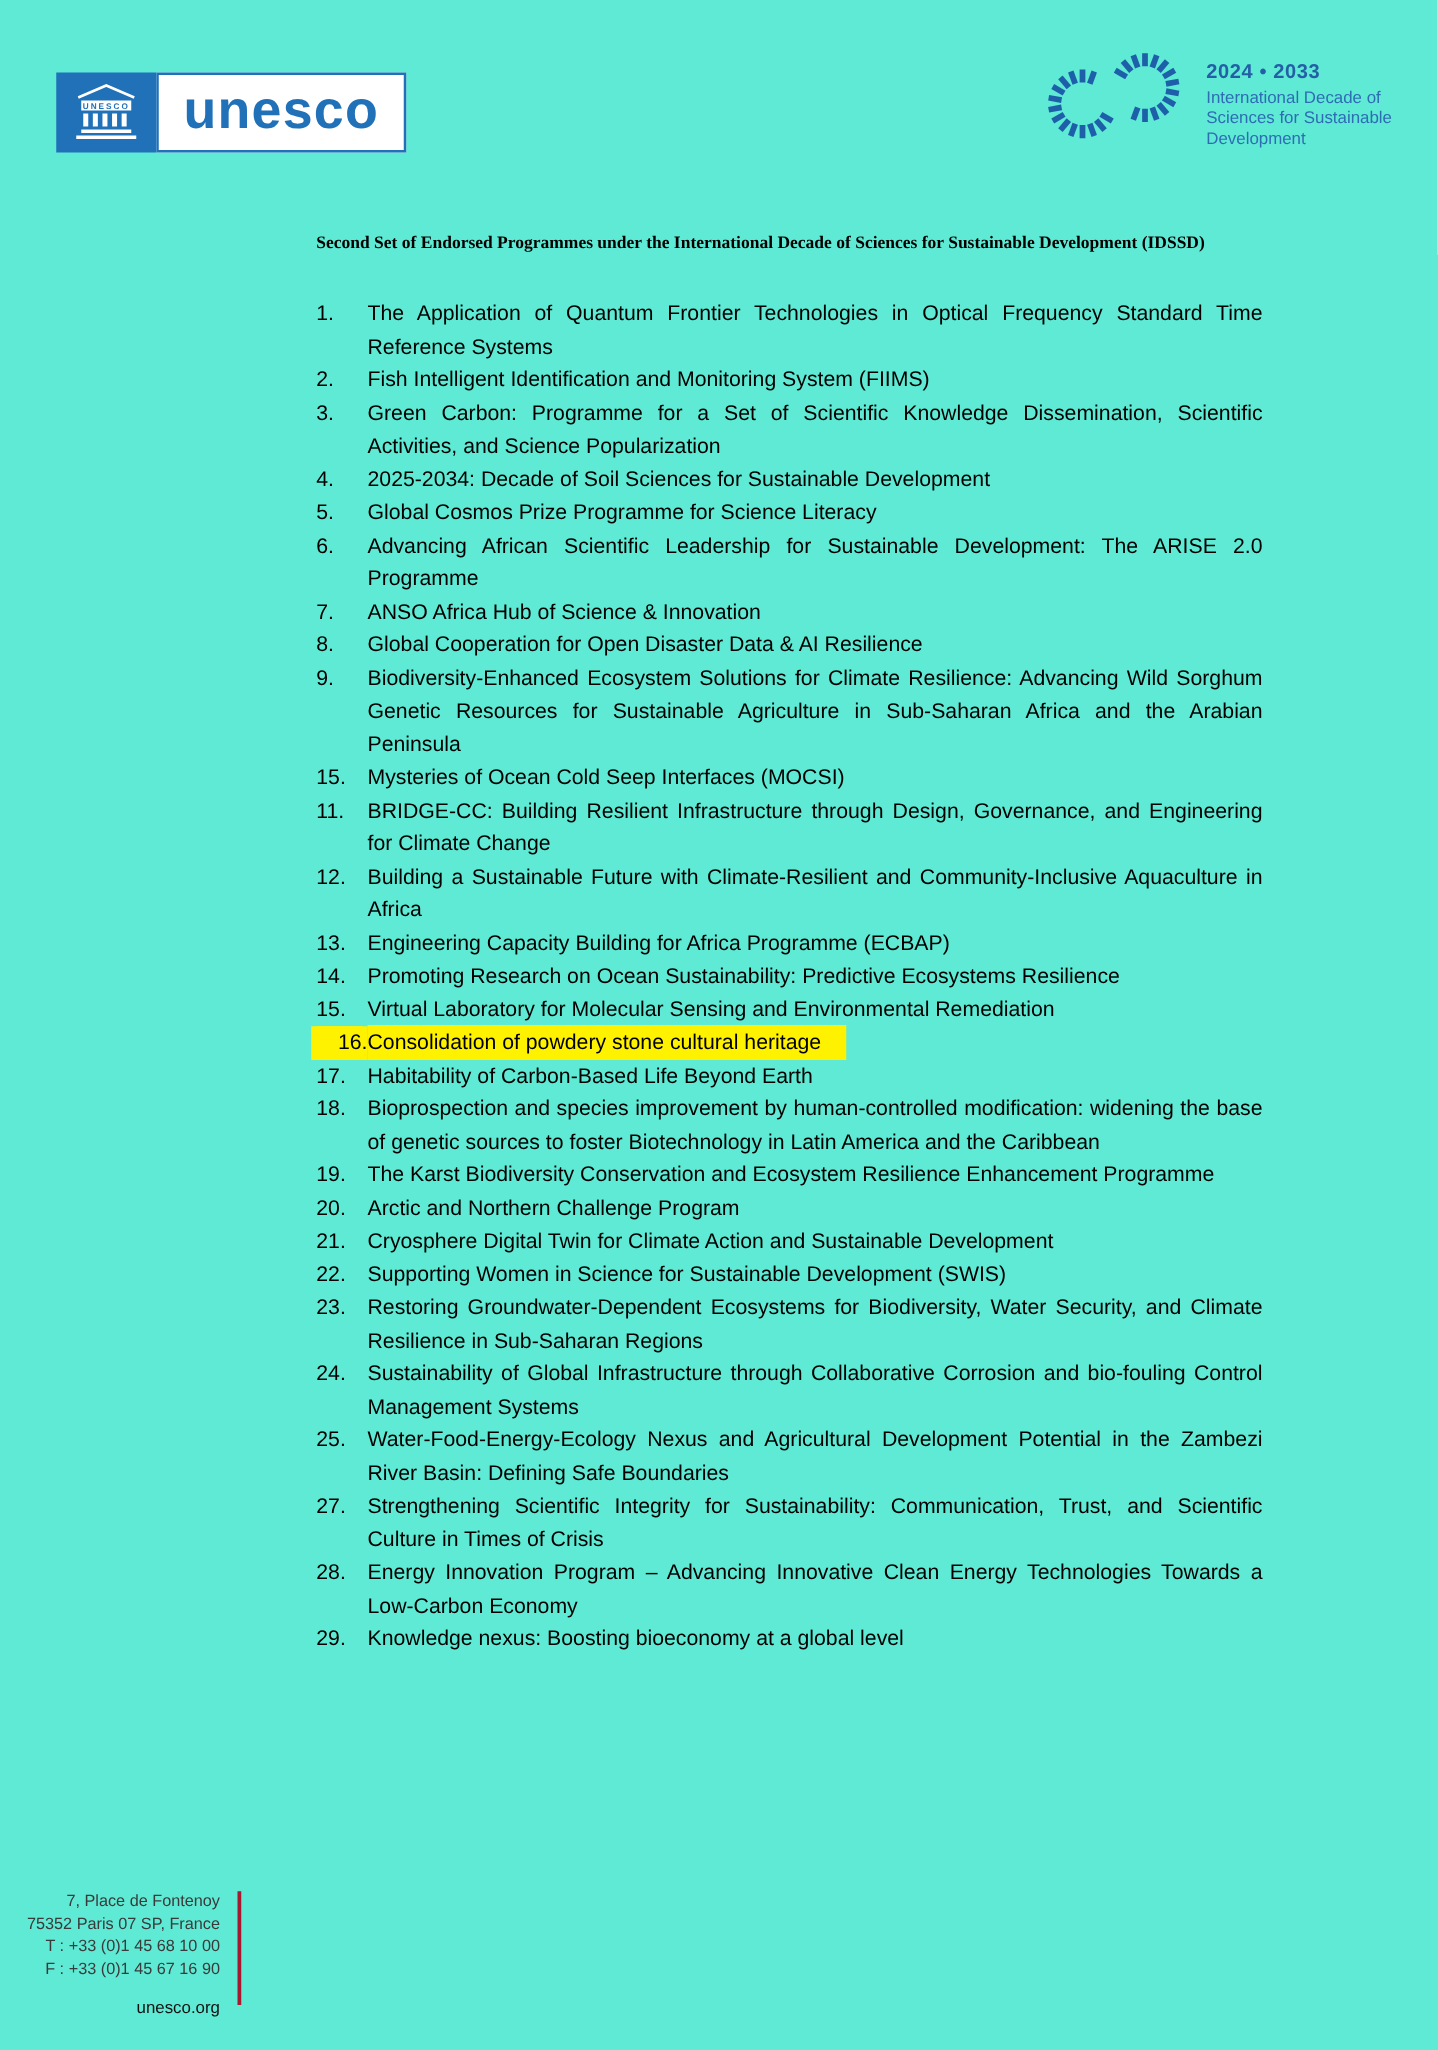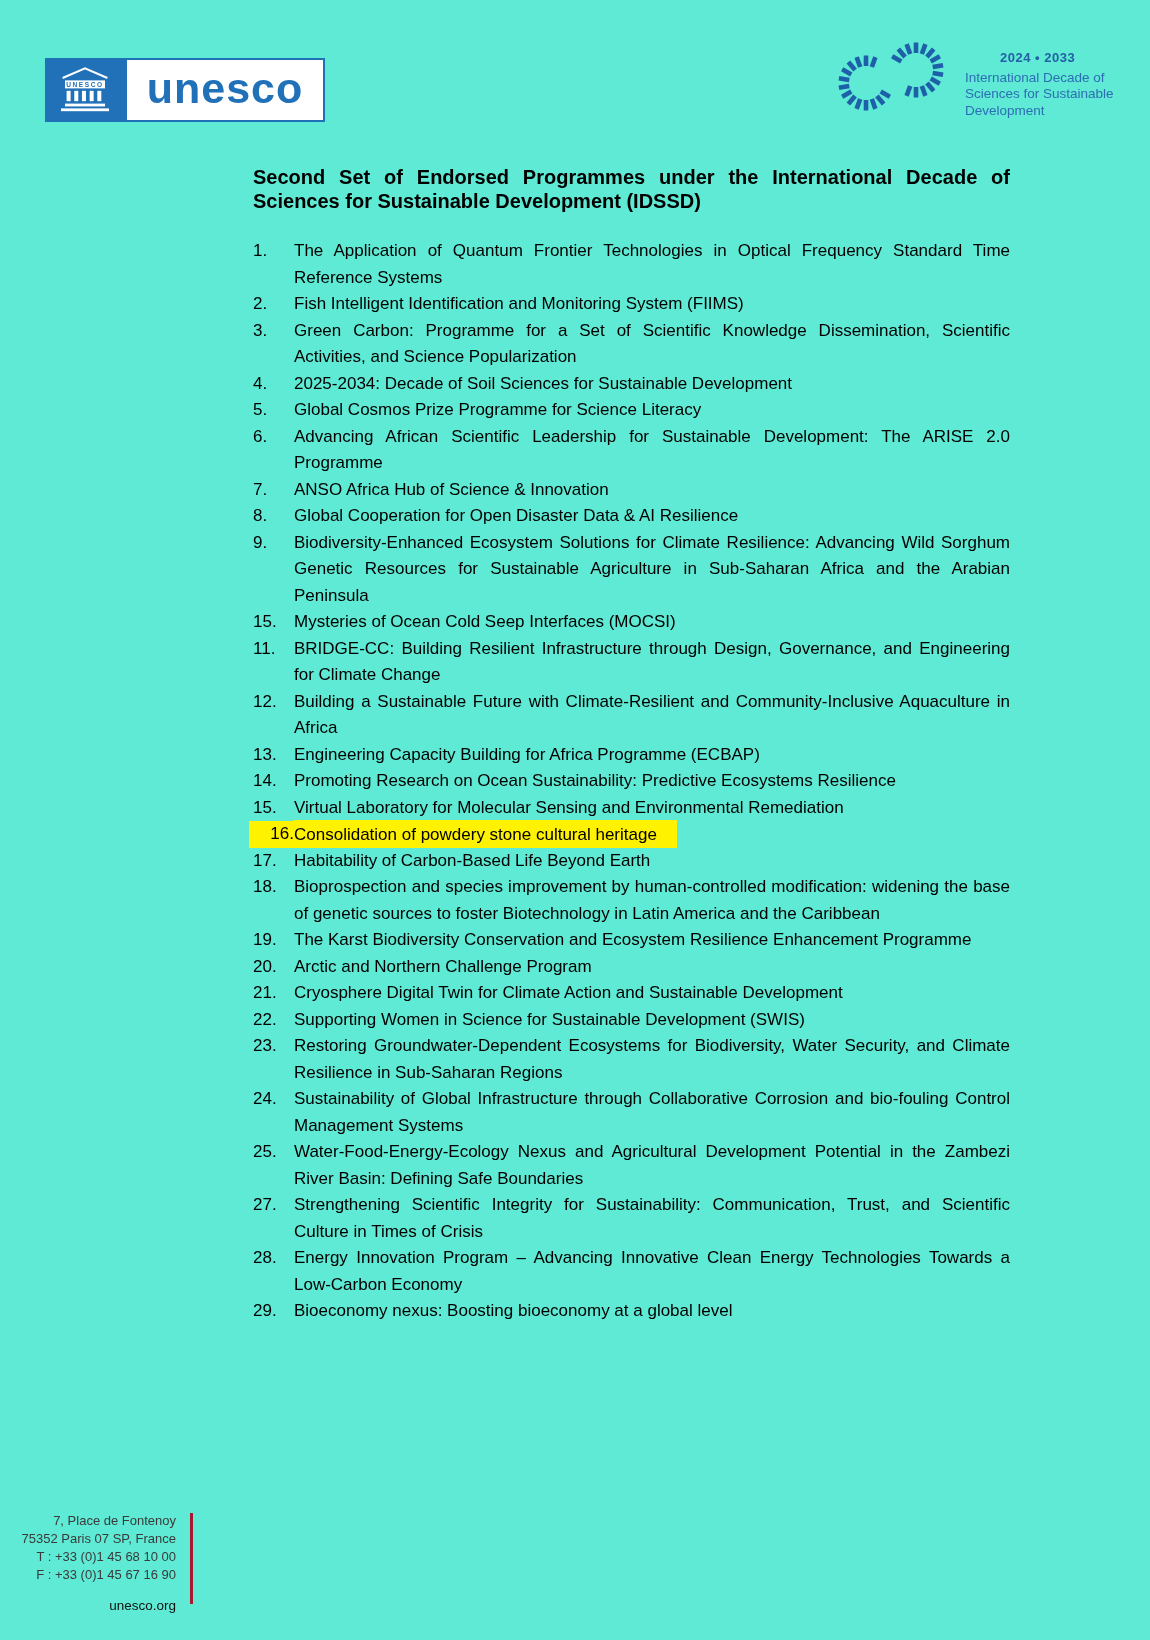--- a/index.html
+++ b/index.html
@@ -29,27 +29,27 @@
   .wordmark {
     color: #2171B9; font-weight: bold; font-size: 43px;
     letter-spacing: 1px; line-height: 1; padding-bottom: 4px;
   }
 
   
   .idssd { position: absolute; left: 836px; top: 42px; display: flex; gap: 17px; }
   .idssd-rings { width: 112px; height: 70px; }
   .idssd-rings line { stroke: #1E5FA9; stroke-width: 4.6; }
   .idssd-text { color: #2E6DB4; font-size: 13.5px; line-height: 16.5px; padding-top: 8px; }
-  .idssd-years { font-weight: bold; font-size: 13px; color: #245FA6; letter-spacing: 0.5px; margin-bottom: 3px; margin-left: 35px; }
+  .idssd-years { font-weight: bold; font-size: 16px; color: #245FA6; letter-spacing: 0.5px; margin-bottom: 3px; }
 
   
   .doc-title {
-    position: absolute; left: 253px; top: 166px; width: 757px;
-    font-weight: bold; font-size: 20px; line-height: 23.5px;
-    text-align: justify; color: #000;
+    position: absolute; left: 253px; top: 183px; width: 757px;
+    font-weight: bold; font-size: 14px; line-height: 23.5px;
+    text-align: justify; color: #000; font-family: Liberation Serif, serif;
   }
 
   
   .prog-list {
     position: absolute; left: 253px; top: 238px; width: 757px;
     font-size: 17px; line-height: 26.5px;
   }
   .row { display: flex; }
   .num { width: 41px; flex: none; }
   .txt-wrap { flex: 1; text-align: justify; }
@@ -277,21 +277,21 @@
         <span class="txt-wrap"><span class="txt">Strengthening Scientific Integrity for Sustainability: Communication, Trust, and Scientific Culture in Times of Crisis</span></span>
       </div>
 
       <div class="row">
         <span class="num">28.</span>
         <span class="txt-wrap"><span class="txt">Energy Innovation Program – Advancing Innovative Clean Energy Technologies Towards a Low-Carbon Economy</span></span>
       </div>
 
       <div class="row">
         <span class="num">29.</span>
-        <span class="txt-wrap"><span class="txt">Bioeconomy nexus: Boosting bioeconomy at a global level</span></span>
+        <span class="txt-wrap"><span class="txt">Knowledge nexus: Boosting bioeconomy at a global level</span></span>
       </div>
     </div>
 
   <div class="footer">
     <div>7, Place de Fontenoy</div>
     <div>75352 Paris 07 SP, France</div>
     <div>T : +33 (0)1 45 68 10 00</div>
     <div>F : +33 (0)1 45 67 16 90</div>
     <div class="site">unesco.org</div>
   </div>

